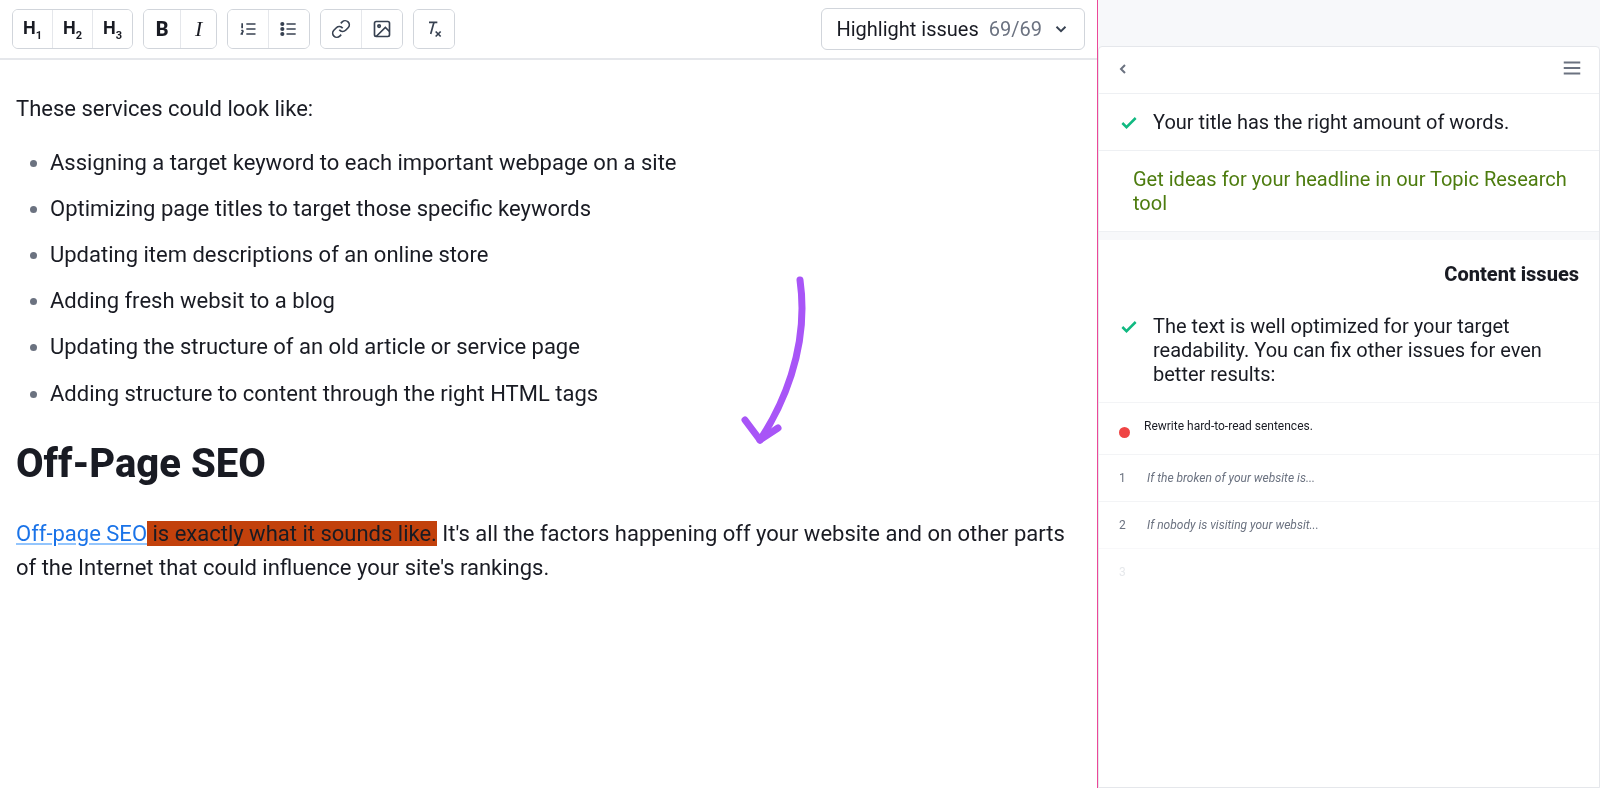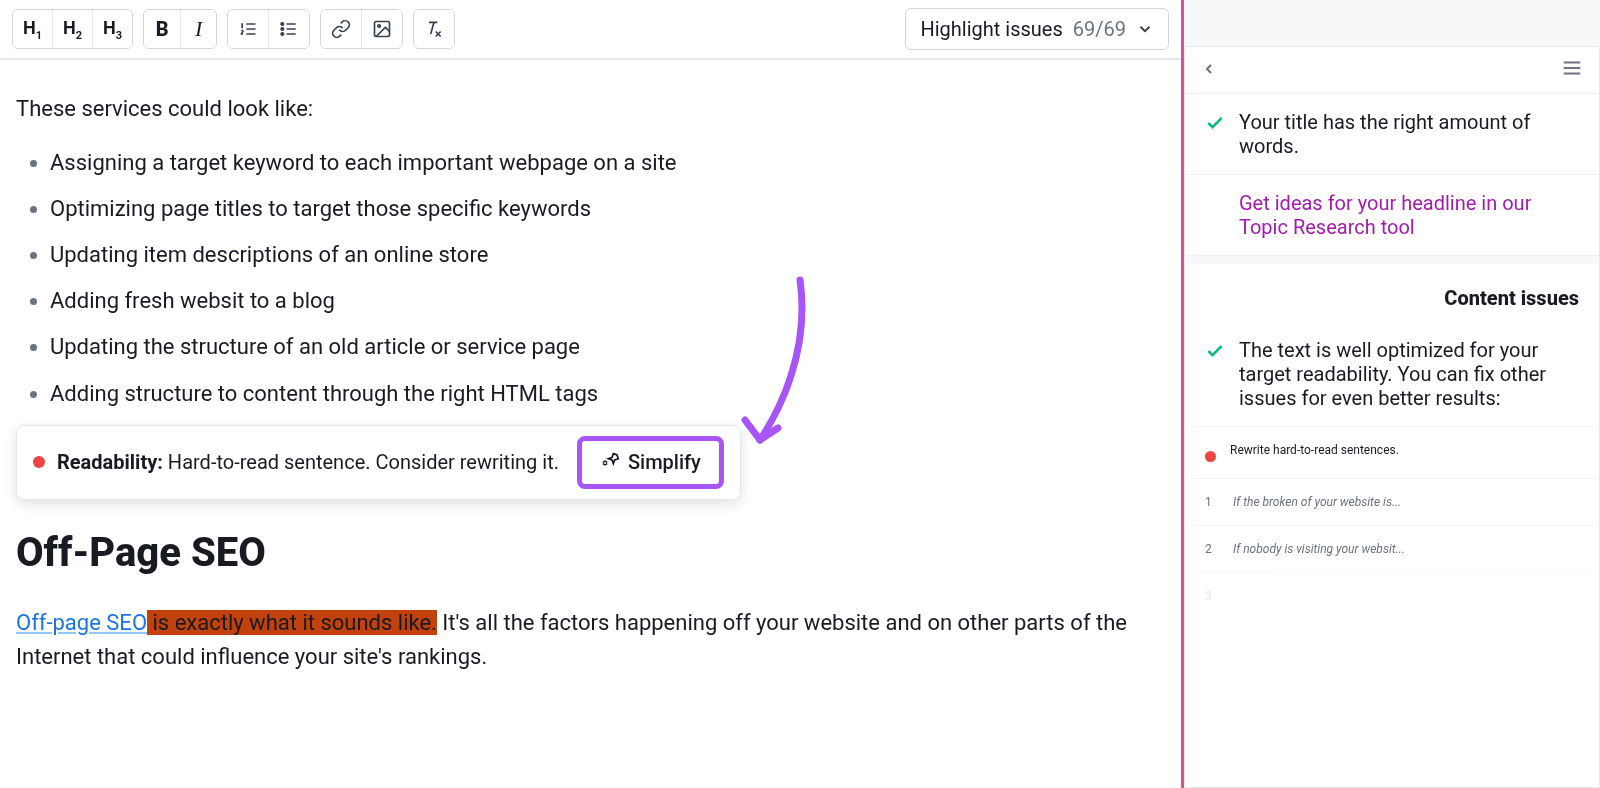--- a/index.html
+++ b/index.html
@@ -5,21 +5,21 @@
   * { box-sizing: border-box; margin: 0; padding: 0; }
   body {
     font-family: -apple-system, BlinkMacSystemFont, "Segoe UI", Roboto, Helvetica, Arial, sans-serif;
     background: #fff;
     color: #191b23;
     display: flex;
     height: 788px;
     width: 1600px;
     overflow: hidden;
   }
-  .editor-pane { flex: 1; display: flex; flex-direction: column; border-right: 3px solid #ec4899; }
+  .editor-pane { flex: 1; display: flex; flex-direction: column; border-right: 1px solid #ec4899; }
   .toolbar {
     display: flex; align-items: center; justify-content: space-between;
     padding: 8px 12px; border-bottom: 2px solid #e5e7eb;
   }
   .toolbar-left { display: flex; gap: 10px; align-items: center; }
   .tgrp { display: flex; border: 1px solid #d1d5db; border-radius: 6px; overflow: hidden; }
   .tbtn { padding: 6px 10px; font-size: 18px; cursor: pointer; display: flex; align-items: center; justify-content: center; min-width: 36px; height: 38px; background:#fff; }
   .tbtn + .tbtn { border-left: 1px solid #e5e7eb; }
   .tbtn svg { display:block; }
   .hlabel { font-weight:700; font-size:18px; }
@@ -53,32 +53,32 @@
     background: #d8c5f7; padding: 0 2px; border-radius:2px;
     display:inline; line-height:1.7;
   }
   .highlighted-wrap { margin: 6px 0 26px 0; }
   h2.heading { font-size: 40px; font-weight: 800; margin: 22px 0 22px 0; }
   .para { color:#191b23; }
   .para .link { color:#1a73e8; text-decoration: underline; text-decoration-color:#93c5fd; }
   .lt-blue { background:#c2410c; }
   .arrow-svg { position:absolute; top: 210px; left: 720px; pointer-events:none; }
 
-  .sidebar { width: 416px; background:#f7f8fa; display:flex; flex-direction:column; }
+  .sidebar { width: 502px; background:#f7f8fa; display:flex; flex-direction:column; }
   .sidebar-gap { height: 46px; }
   .sidebar-card {
     background:#fff; border:1px solid #e5e7eb; border-radius:4px 4px 0 0;
     margin: 0 0 0 0; flex:1; display:flex; flex-direction:column; overflow:hidden;
   }
   .sc-header { display:flex; justify-content:space-between; align-items:center; padding:10px 16px; border-bottom:1px solid #eef0f3; }
   .sc-back { color:#6b7280; cursor:pointer; font-size:20px; }
   .sc-menu { cursor:pointer; }
   .item-row { display:flex; gap:14px; padding:16px 20px; font-size:20px; border-bottom:1px solid #eef0f3; align-items:flex-start; }
   .check-icon { color:#10b981; flex-shrink:0; margin-top:3px; }
-  .link-blue { color:#a21caf;margin-left:20px; }
+  .link-blue { color:#4d7c0f; }
   .section-title { font-size:20px; font-weight:800; padding:22px 20px 12px 20px;text-align:right; }
   .issue-item { display:flex; gap:14px; padding:16px 20px; font-size:12px; align-items:flex-start; border-top:1px solid #f3f4f6; }
   .dot-red-sm { width:11px; height:11px; border-radius:50%; background:#ef4444; display:inline-block; margin-top:8px; flex-shrink:0; }
   .num { color:#6b7280; width:14px; flex-shrink:0; }
   .preview { font-style: italic; color:#6b7280; white-space:nowrap; overflow:hidden; text-overflow:ellipsis; }
   .dim { color:#d1d5db; }
 </style>
 </head>
 <body>
 
@@ -170,35 +170,20 @@
     <p class="intro">These services could look like:</p>
     <ul class="bullets">
       <li>Assigning a target keyword to each important webpage on a site</li>
       <li>Optimizing page titles to target those specific keywords</li>
       <li>Updating item descriptions of an online store</li>
       <li>Adding fresh websit to a blog</li>
       <li>Updating the structure of an old article or service page</li>
       <li class="cutoff">Adding structure to content through the right HTML tags</li>
     </ul>
 
-    <div class="tooltip-row">
-      <div class="tooltip">
-        <div class="tt-left">
-          <span class="dot-red"></span>
-          <span><span class="tt-label">Readability:</span> <span>Hard-to-read sentence. Consider rewriting it.</span></span>
-        </div>
-        <div class="simplify-btn">
-          <svg width="20" height="20" viewBox="0 0 24 24" fill="none" stroke="#191b23" stroke-width="2">
-              <path d="M20.38 3.46L16 2l-1.46 4.38L10 8l4.54 1.62L16 14l1.62-4.38L22 8z"></path>
-              <path d="M5 14l-1 3 3-1 1 3 1-3 3 1-1-3 1-3-3 1-1-3-1 3-3-1z" transform="scale(0.6) translate(2,8)"></path>
-            </svg>
-          <span>Simplify</span>
-        </div>
-      </div>
-    </div>
 
 
     <h2 class="heading">Off-Page SEO</h2>
 
     <p class="para">
       <a class="link" href="#">Off-page SEO</a><span class="lt-blue"> is exactly what it sounds like.</span><span> It's all the factors happening off your website and on other parts of the Internet that could influence your site's rankings.</span>
     </p>
   </div>
 </div>
 

